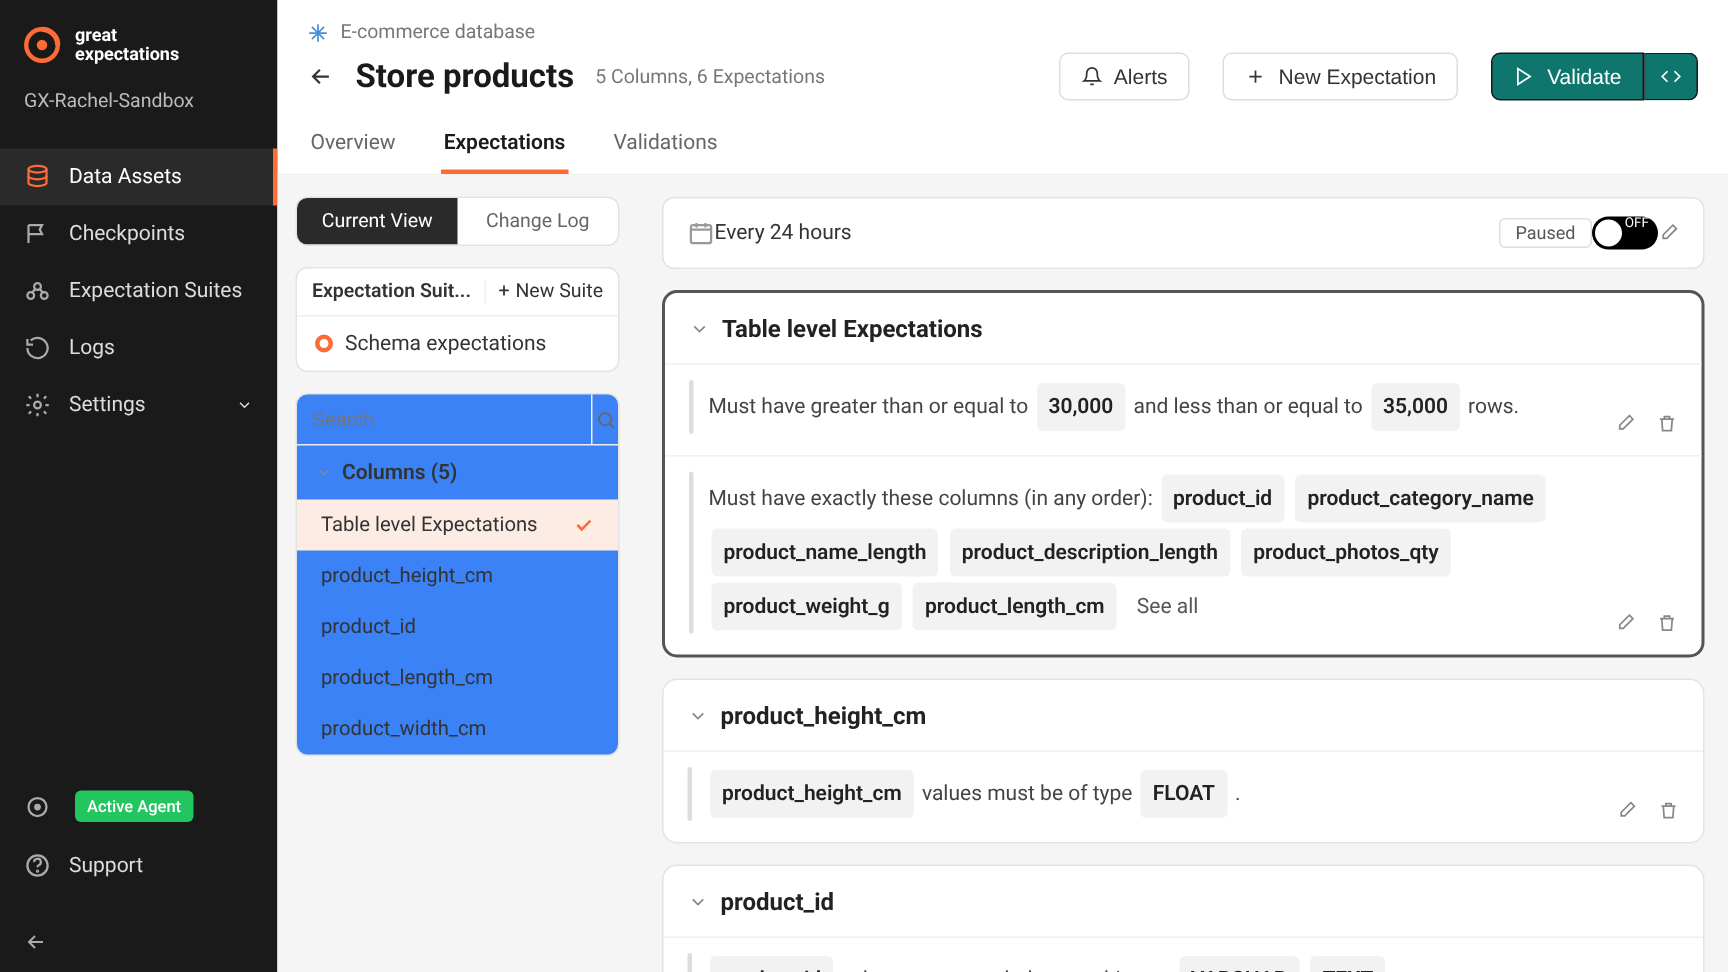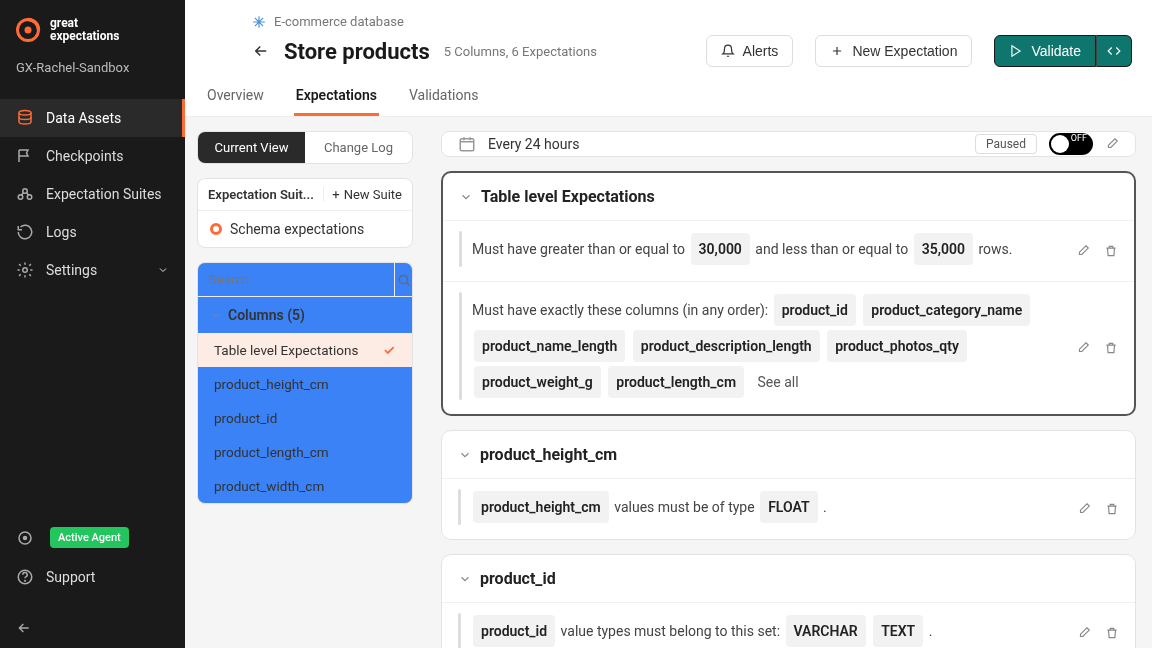--- a/index.html
+++ b/index.html
@@ -17,21 +17,21 @@
 .nav-item { display: flex; align-items: center; gap: 12px; padding: 10px 16px; cursor: pointer; color: #ddd; }
 .nav-item.active { background: #2a2a2a; border-right: 3px solid #ff6b35; color: #fff; }
 .nav-icon { width: 18px; height: 18px; display: inline-flex; color: #aaa; }
 .nav-item.active .nav-icon { color: #ff6b35; }
 .nav-bottom { padding-bottom: 12px; }
 .agent-badge { display: inline-block; background: #22c55e; color: #fff; font-size: 11px; padding: 4px 8px; border-radius: 4px; margin-left: 4px; font-weight: 500; }
 .collapse { padding: 12px 16px; }
 
 
 .main { flex: 1; display: flex; flex-direction: column; background: #fff; overflow: hidden; }
-.topbar { padding: 14px 20px 0; margin-left: 47px; }
+.topbar { padding: 14px 20px 0; }
 .breadcrumb { display: flex; align-items: center; gap: 8px; color: #777; font-size: 13px; }
 .breadcrumb .bc-icon { color: #4a90d9; }
 .title-row { display: flex; align-items: center; gap: 14px; padding: 6px 0 10px; }
 .back { color: #333; cursor: pointer; }
 .title { font-size: 22px; font-weight: 700; color: #1a1a1a; }
 .subtitle { color: #777; font-size: 13px; }
 .title-spacer { flex: 1; }
 .btn { display: inline-flex; align-items: center; gap: 8px; padding: 7px 14px; border: 1px solid #ddd; border-radius: 6px; background: #fff; cursor: pointer; font-size: 14px; color: #333; }
 .btn-dark { background: #0f766e; color: #fff; border-color: #1a1a1a; }
 .btn-group { display: flex; margin-left: 8px; }
@@ -59,31 +59,31 @@
 .search-row { display: flex; border-bottom: 1px solid #eee; }
 .search-row input { flex: 1; border: none; padding: 9px 10px; font-size: 13px; outline: none; background: transparent; }
 .search-btn { width: 34px; display: flex; align-items: center; justify-content: center; border-left: 1px solid #eee; cursor: pointer; color: #666; }
 .cols-head { display: flex; align-items: center; gap: 6px; padding: 10px 12px; font-weight: 600; }
 .col-item { padding: 9px 16px; cursor: pointer; font-size: 13.5px; color: #333; display: flex; align-items: center; justify-content: space-between; }
 .col-item.sel { background: #fdece4; }
 .col-item .check { color: #ff6b35; }
 
 .right-panel { flex: 1; padding: 14px 16px; display: flex; flex-direction: column; gap: 14px; overflow-y: auto; }
 .card { background: #fff; border: 1px solid #e3e3e3; border-radius: 8px; }
-.sched-row { display: flex; align-items: center; padding: 1px 16px; gap: 12px; }
+.sched-row { display: flex; align-items: center; padding: 12px 16px; gap: 0; }
 .sched-spacer { flex: 1; }
 .pill { border: 1px solid #ddd; border-radius: 4px; padding: 2px 10px; font-size: 12px; color: #555; }
 .toggle { width: 44px; height: 22px; background: #000000; border-radius: 11px; position: relative; display: flex; justify-content: flex-end; padding: 0 6px; }
 .toggle-knob { position: absolute; left: 2px; top: 2px; width: 18px; height: 18px; background: #fff; border-radius: 50%; }
 .toggle-label { font-size: 9px; color: #fff; }
 
 .exp-card { border: 2px solid #555; border-radius: 10px; }
 .exp-card.plain { border: 1px solid #e3e3e3; }
 .exp-head { display: flex; align-items: center; gap: 8px; padding: 14px 16px; font-weight: 700; font-size: 16px; color: #222; }
-.exp-item { display: flex; align-items: center; padding: 10px 16px 14px; gap: 10px; border-top: 1px solid #f0f0f0; }
+.exp-item { display: flex; align-items: flex-end; padding: 10px 16px 14px; gap: 10px; border-top: 1px solid #f0f0f0; }
 .exp-bar { width: 3px; align-self: stretch; background: #ddd; border-radius: 2px; }
 .exp-text { flex: 1; line-height: 2; color: #444; }
 .chip { display: inline-block; background: #f2f2f2; border-radius: 4px; padding: 2px 8px; font-weight: 600; color: #222; margin: 2px 2px; }
 .row-actions { display: flex; gap: 14px; color: #888; padding-top: 4px; }
 .row-actions span { cursor: pointer; }
 .see-all { color: #555; margin-left: 8px; cursor: pointer; }
 .chev { color: #888; }
 svg { display: block; }
 </style>
 </head>

